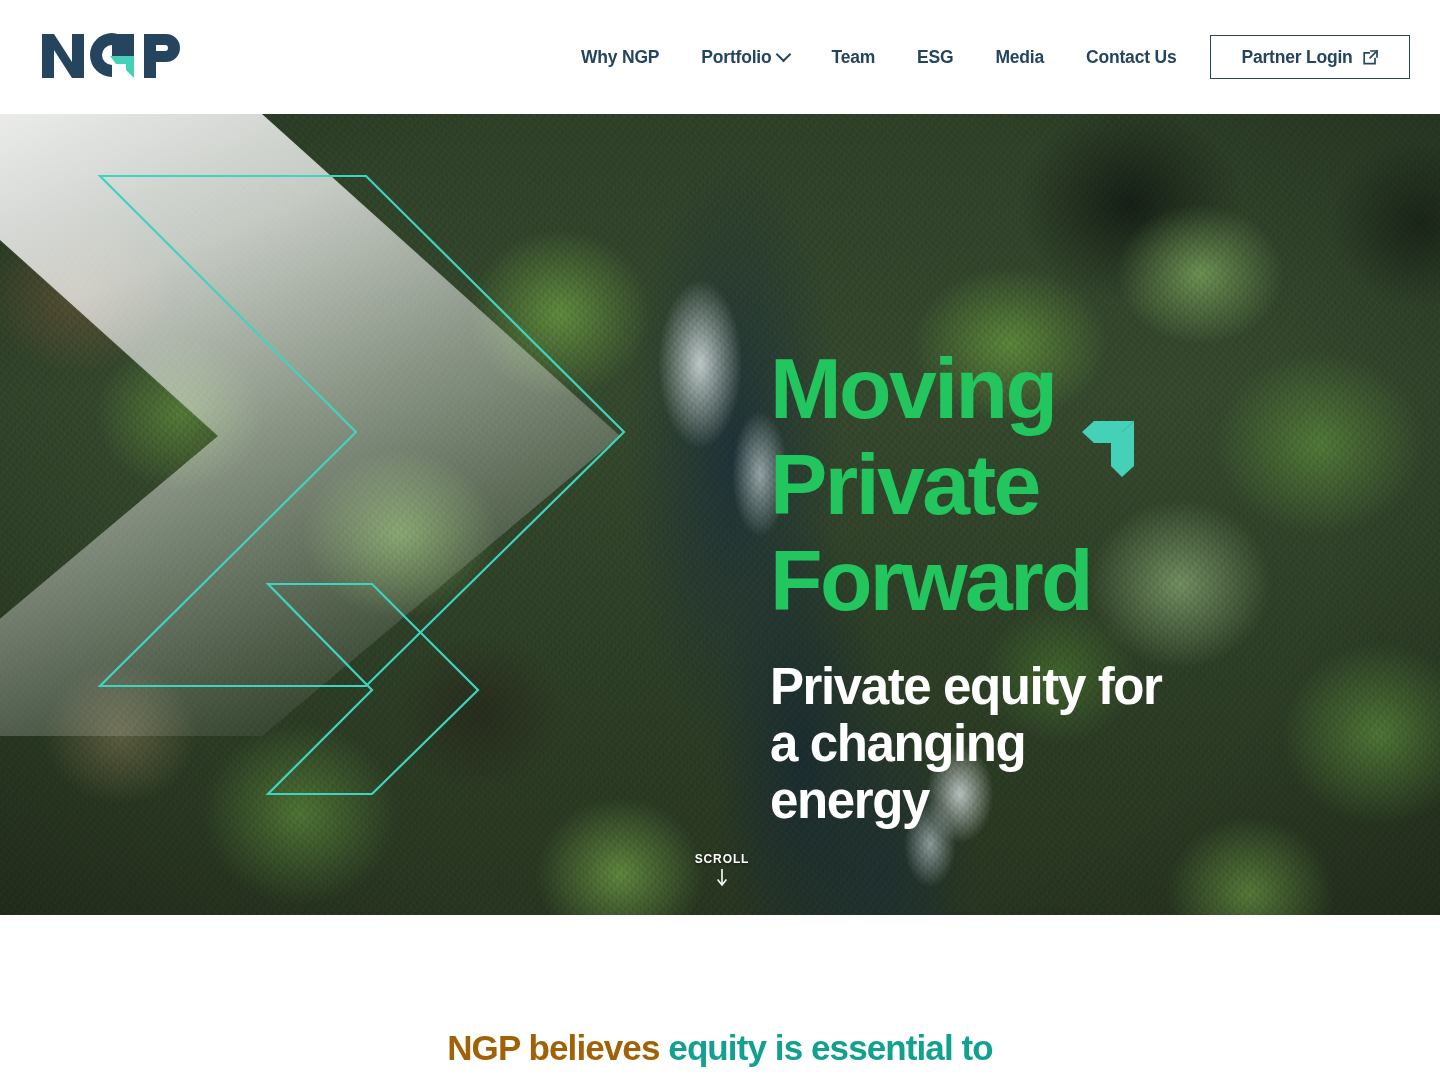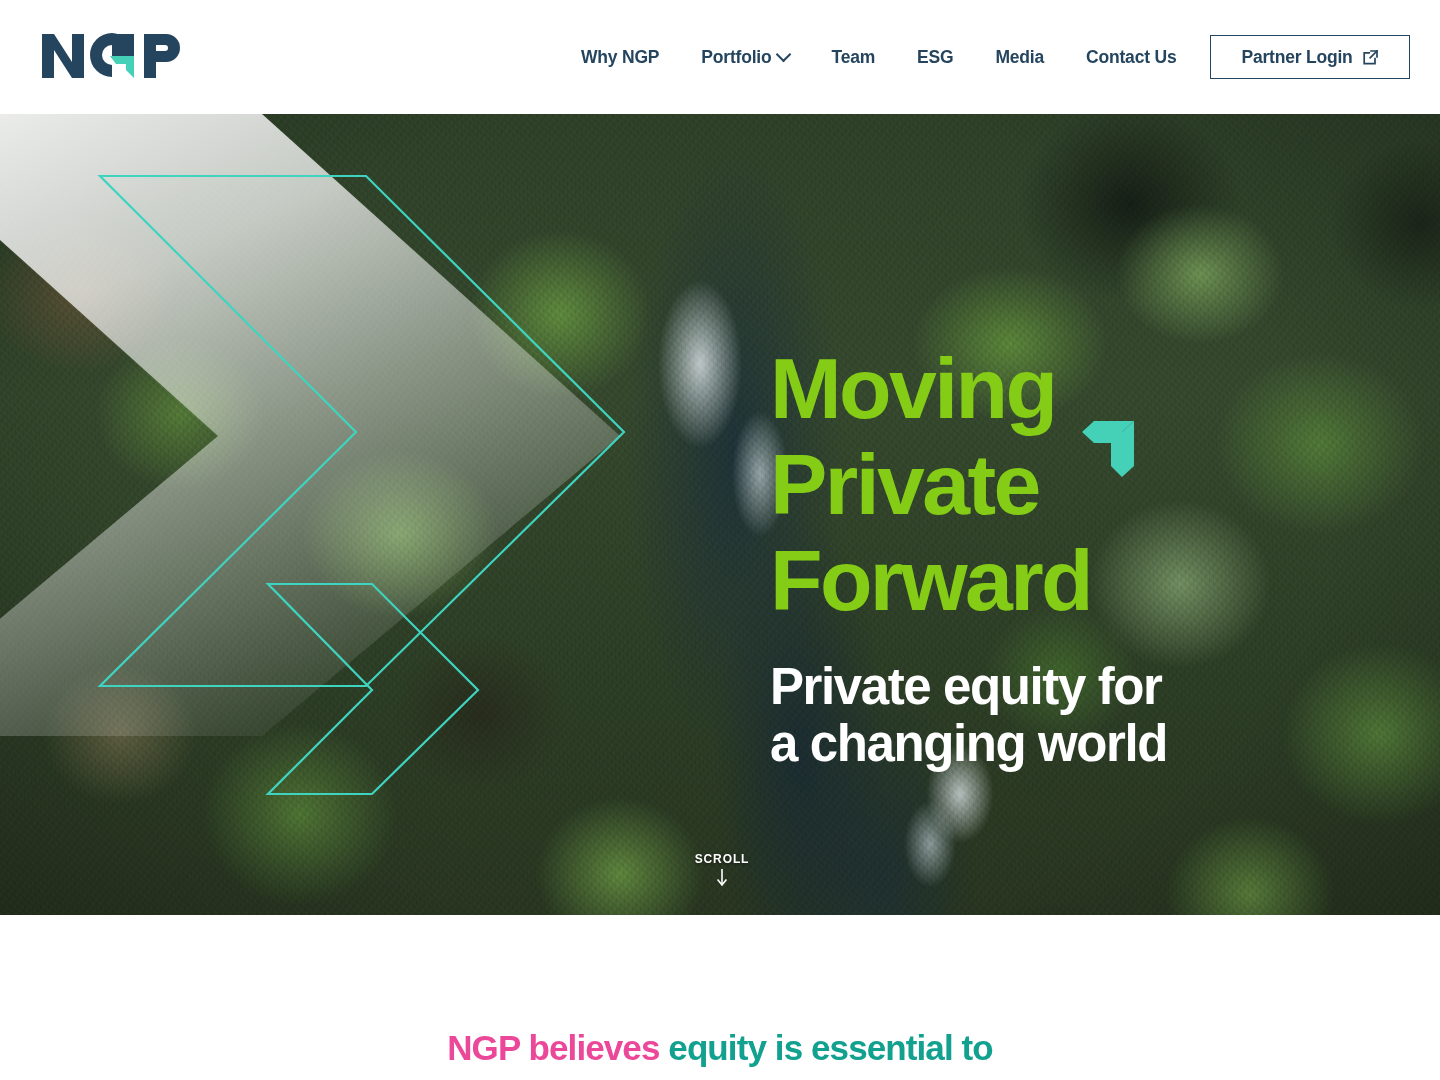--- a/index.html
+++ b/index.html
@@ -178,21 +178,21 @@
   
   .hero-copy {
     position: absolute;
     left: 770px;
     top: 226px;
     width: 620px;
     z-index: 10;
   }
 
   .hero-title {
-    color: #84cc16;
+    color: #22c55e;
     font-size: 86px;
     font-weight: bold;
     line-height: 96px;
     letter-spacing: -2.6px;
     margin: 0;
   }
 
   .hero-sub {
     color: #ffffff;
     font-size: 51px;
@@ -246,21 +246,21 @@
     position: absolute;
     top: 112px;
     left: 0; right: 0;
     text-align: center;
     font-size: 35px;
     font-weight: bold;
     letter-spacing: -0.9px;
     line-height: 42px;
     white-space: nowrap;
   }
-  .believes-dark { color: #ec4899; }
+  .believes-dark { color: #a16207; }
   .believes-accent { color: #12A08F; }
 </style>
 </head>
 <body>
 
 <div class="page">
 
   <header class="site-header">
 
     <a class="logo" href="#" aria-label="NGP">
@@ -345,21 +345,21 @@
     </svg>
 
     <div class="hero-copy">
       <h1 class="hero-title">
         <span style="display:block">Moving</span>
         <span style="display:block">Private</span>
         <span style="display:block">Forward</span>
       </h1>
       <p class="hero-sub">
         <span style="display:block">Private equity for</span>
-        <span style="display:block">a changing world</span>
+        <span style="display:block">a changing energy</span>
       </p>
     </div>
 
     <div class="scroll-indicator">
       <span class="scroll-label">SCROLL</span>
       <svg class="scroll-arrow" viewBox="0 0 14 20">
         <path d="M7 1 V16" stroke="#ffffff" stroke-width="1.6"></path>
         <path d="M2.6 11.5 L7 17 L11.4 11.5" fill="none" stroke="#ffffff" stroke-width="1.6"></path>
       </svg>
     </div>

